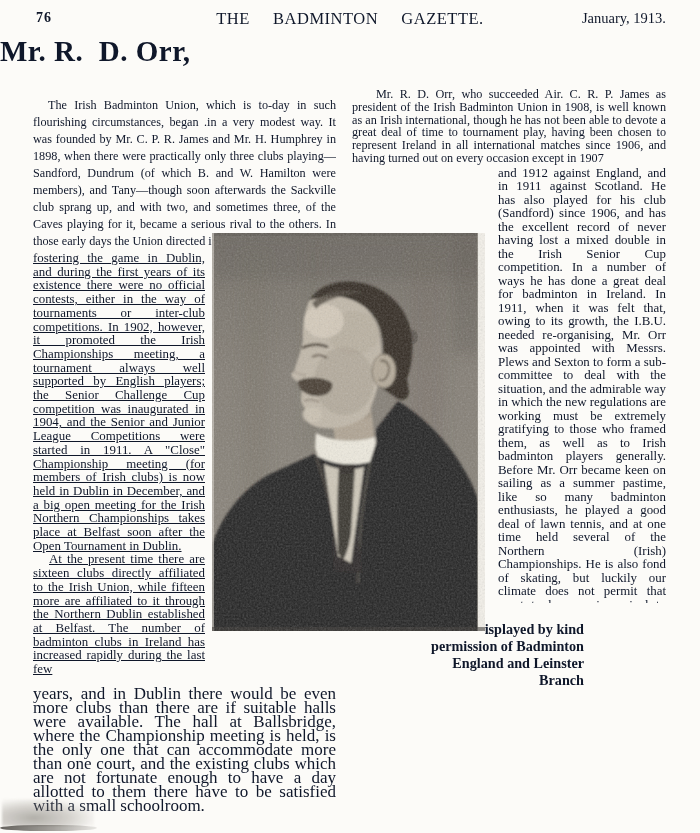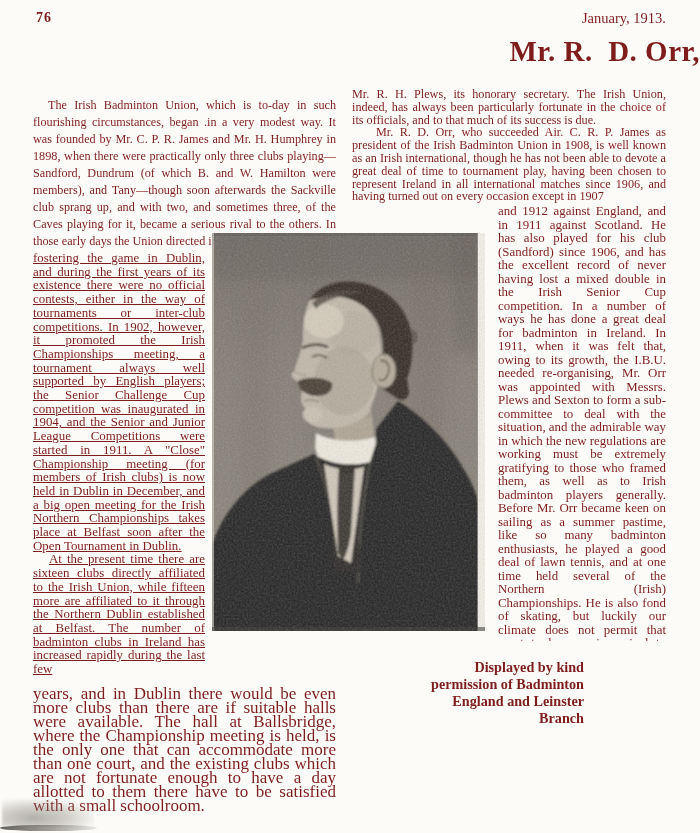--- a/index.html
+++ b/index.html
@@ -1,28 +1,28 @@
 <!DOCTYPE html>
 <html><head>
 <meta charset="utf-8">
 <style>
   html,body{margin:0;padding:0;background:#e9e7e2;}
   .page{
     position:relative;width:700px;height:833px;margin:0 auto;
-    background:#fcfbf8;overflow:hidden;color:#7f1d1d;
+    background:#fcfbf8;overflow:hidden;color:#0f172a;
     font-family:"Liberation Serif", serif;
     -webkit-font-smoothing:antialiased;
   }
   .abs{position:absolute;}
   
   .page-num{left:36px;top:10px;font-size:14px;font-weight:bold;letter-spacing:1px;}
   .masthead{left:0;top:9px;width:100%;text-align:center;font-size:16.5px;word-spacing:7px;letter-spacing:.5px;white-space:pre-wrap;}
   .issue-date{right:34px;top:10px;font-size:14.5px;}
   
-  .article-title{left:0;top:35px;width:100%;text-align:right;font-size:29px;font-weight:bold;white-space:pre-wrap;letter-spacing:.5px;}
+  .article-title{left:0;top:35px;width:100%;text-align:left;font-size:29px;font-weight:bold;white-space:pre-wrap;letter-spacing:.5px;}
   .article-subtitle{left:0;top:70px;width:100%;text-align:center;font-size:17px;font-weight:bold;white-space:pre-wrap;}
   
   p{margin:0;}
   .col-left{left:33px;top:97px;width:303px;text-align:justify;}
   .lc-top{font-size:12.2px;line-height:17px;}
   .lc-top p{text-indent:15px;}
   .lc-mid{width:172px;height:428px;overflow:hidden;font-size:12.9px;line-height:13.7px;text-align:justify;margin-top:2px;text-decoration:underline;}
   .lc-mid .p2{text-indent:16px;}
   .lc-bottom{margin-top:7px;font-size:17px;line-height:14px;}
   .lc-bottom .p2{text-indent:26px;}
@@ -41,40 +41,40 @@
   .smudge-streak{left:0;top:825px;width:97px;height:6px;z-index:6;border-radius:40%/50%;
     background:linear-gradient(to right, rgba(58,55,50,.78), rgba(92,88,82,.55) 55%, rgba(150,146,140,.18));
     filter:blur(.5px);}
 </style>
 </head>
 <body>
 
 <div class="page">
 
   <div class="abs page-num">76</div>
+  <div class="abs masthead">THE  BADMINTON  GAZETTE.</div>
   <div class="abs issue-date">January, 1913.</div>
 
   <div class="abs article-title">Mr. R.  D. Orr,</div>
 
   <div class="abs col-left">
     <div class="lc-top">
       <p>The Irish Badminton Union, which is to-day in such flourishing circumstances, began .in a very modest way.  It was founded by Mr. C. P. R. James and Mr. H. Humphrey in 1898, when there were practically only three clubs playing—Sandford, Dundrum (of which B. and W. Hamilton were members), and Tany—though soon afterwards the Sackville club sprang up, and with two, and sometimes three, of the Caves playing for it, became a serious rival to the others.  In those early days the Union directed its attention chiefly to</p>
     </div>
     <div class="lc-mid">
       <p class="p1">fostering the game in Dublin, and during the first years of its existence there were no official contests, either in the way of tournaments or inter-club competitions. In 1902, however, it promoted the Irish Championships meeting, a tournament always well supported by English players; the Senior Challenge Cup competition was inaugurated in 1904, and the Senior and Junior League Competitions were started in 1911. A "Close" Championship meeting (for members of Irish clubs) is now held in Dublin in December, and a big open meeting for the Irish Northern Championships takes place at Belfast soon after the Open Tournament in Dublin.</p>
       <p class="p2">At the present time there are sixteen clubs directly affiliated to the Irish Union, while fifteen more are affiliated to it through the Northern Dublin established at Belfast. The number of badminton clubs in Ireland has increased rapidly during the last few</p>
     </div>
     <div class="lc-bottom">
       <p class="p1">years, and in Dublin there would be even more clubs than there are if suitable halls were available. The hall at Ballsbridge, where the Championship meeting is held, is the only one that can accommodate more than one court, and the existing clubs which are not fortunate enough to have a day allotted to them there have to be satisfied with a small schoolroom.</p>
     </div>
   </div>
 
   <div class="abs col-right">
     <div class="rc-top">
-      <p class="p1">Mr. R. H. Plews, its honorary secretary.  The Irish Union, indeed, has always been particularly fortunate in the choice of its officials, and to that much of its success is due.</p>
       <p class="p2">Mr. R. D. Orr, who succeeded Air. C. R. P. James as president of the Irish Badminton Union in 1908, is well known as an Irish international, though he has not been able to devote a great deal of time to tournament play, having been chosen to represent Ireland in all international matches since 1906, and having turned out on every occasion except in 1907</p>
     </div>
     <div class="rc-mid">
       <p>and 1912 against England, and in 1911 against Scotland. He has also played for his club (Sandford) since 1906, and has the excellent record of never having lost a mixed double in the Irish Senior Cup competition. In a number of ways he has done a great deal for badminton in Ireland. In 1911, when it was felt that, owing to its growth, the I.B.U. needed re-organising, Mr. Orr was appointed with Messrs. Plews and Sexton to form a sub-committee to deal with the situation, and the admirable way in which the new regulations are working must be extremely gratifying to those who framed them, as well as to Irish badminton players generally. Before Mr. Orr became keen on sailing as a summer pastime, like so many badminton enthusiasts, he played a good deal of lawn tennis, and at one time held several of the Northern (Irish) Championships. He is also fond of skating, but luckily our climate does not permit that sport to be a serious rival to badminton.</p>
     </div>
     <div class="rc-note">Displayed by kind permission of Badminton England and Leinster Branch</div>
   </div>
 
   <div class="abs portrait" role="img" aria-label="Black-and-white profile portrait photograph of Mr. R. D. Orr">
     <svg viewBox="0 0 273 408" preserveAspectRatio="none">

